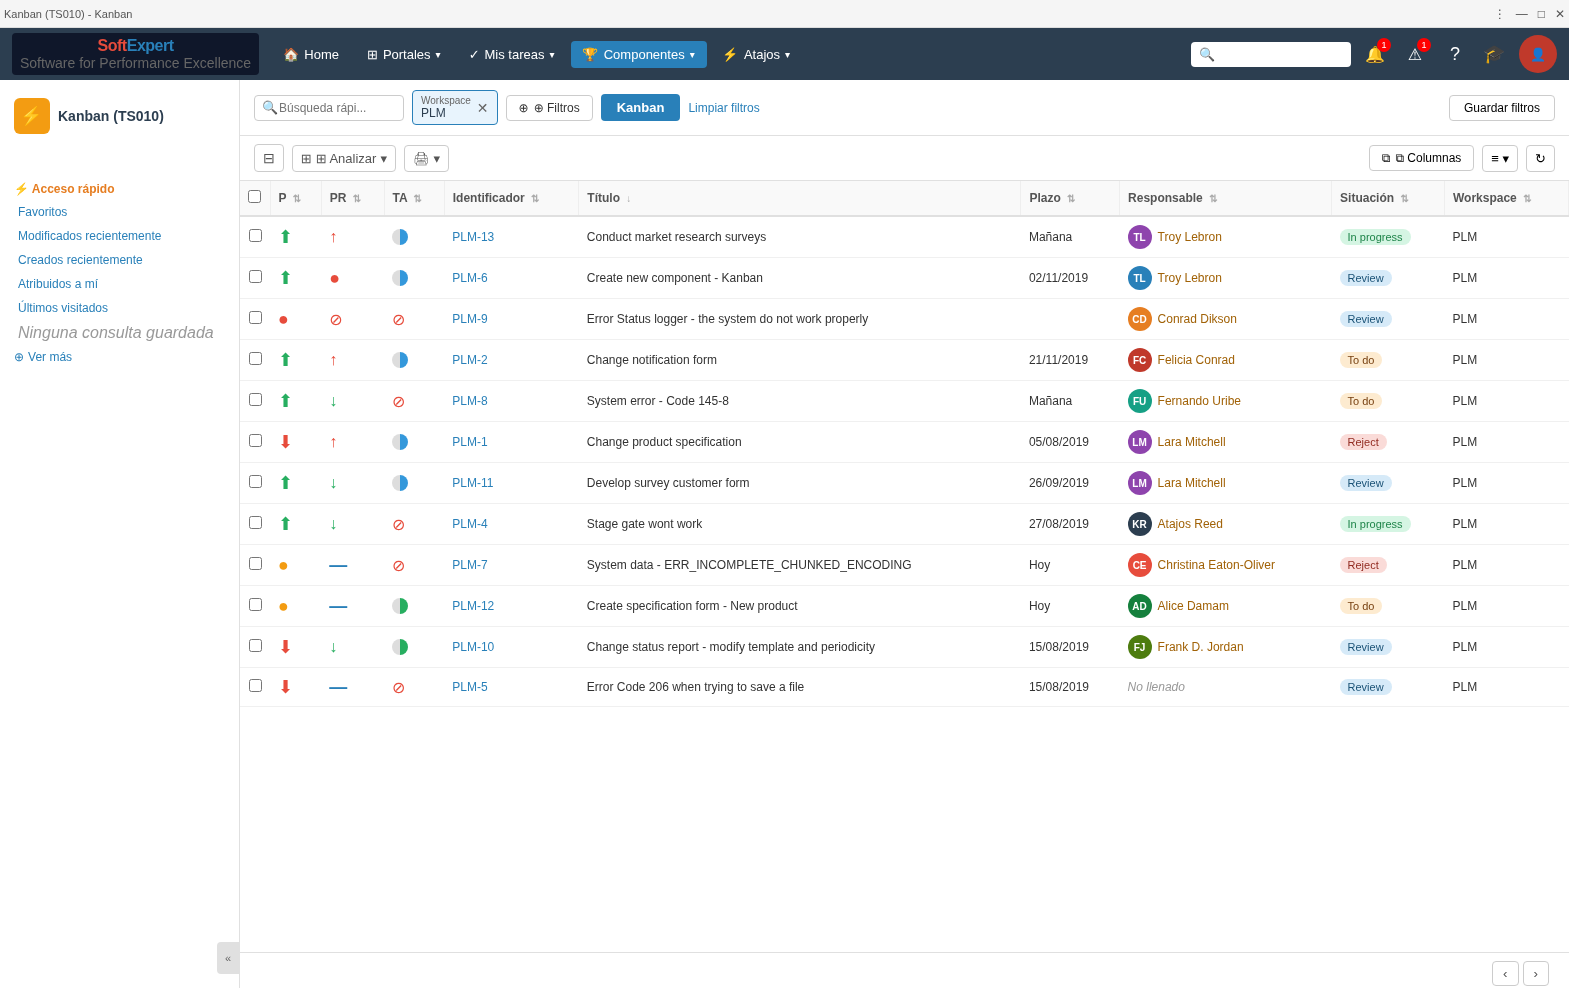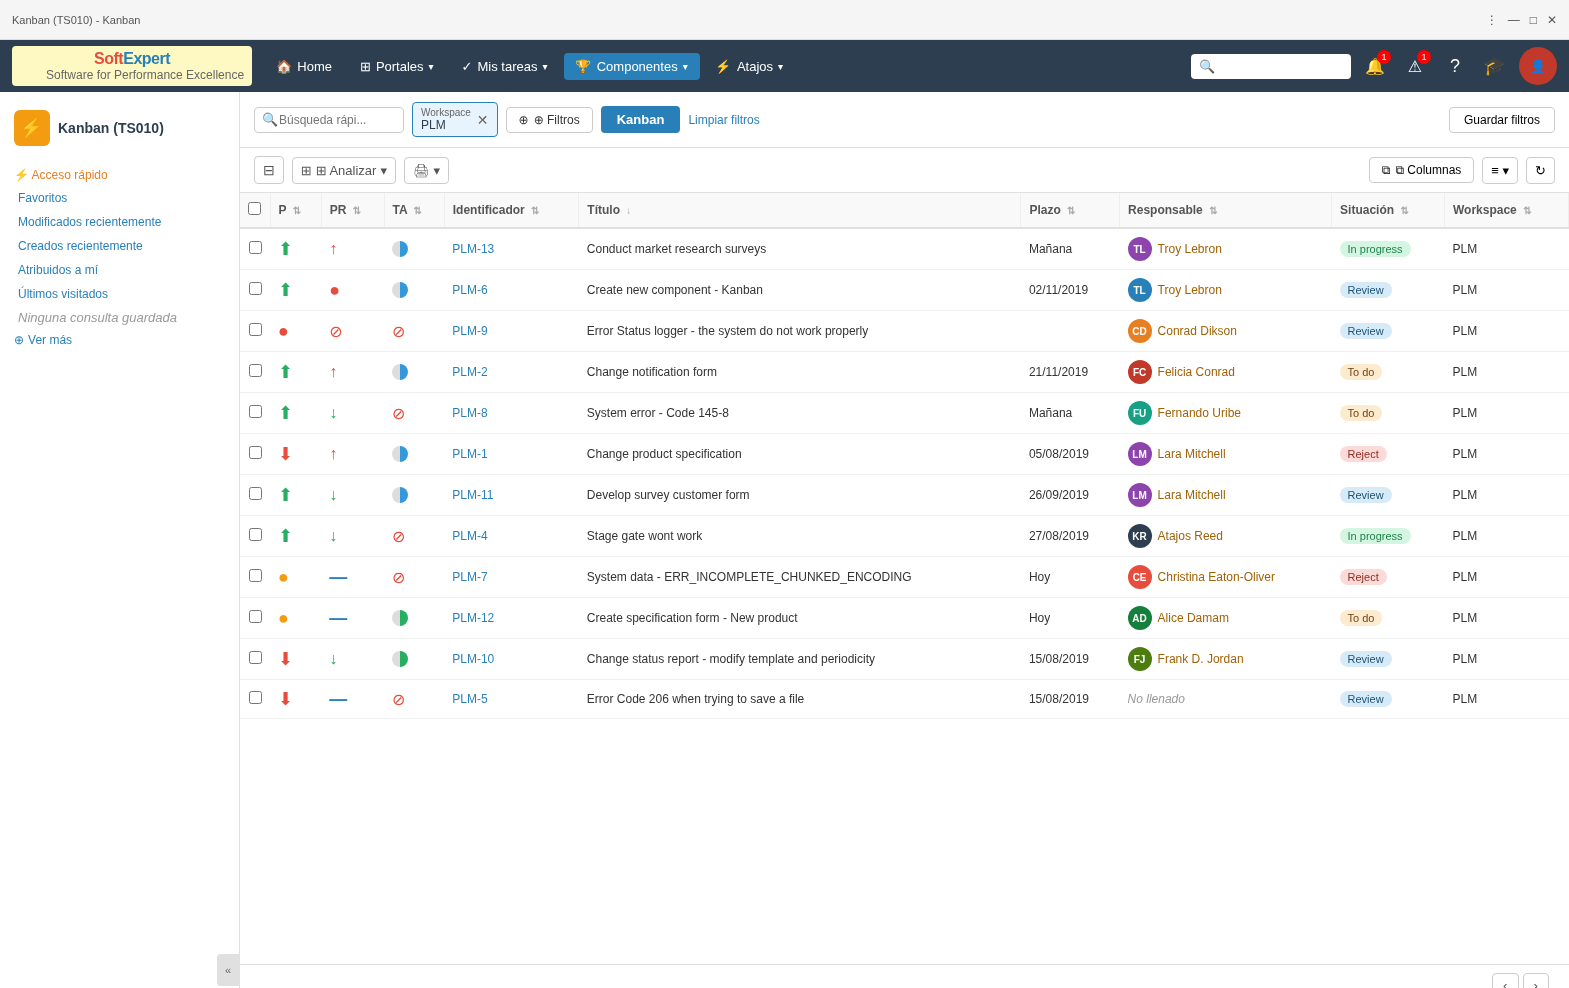--- a/index.html
+++ b/index.html
@@ -8,32 +8,32 @@
     
     .top-nav {
       background: #2c3e50;
       height: 52px;
       display: flex;
       align-items: center;
       padding: 0 12px;
       gap: 4px;
     }
     .top-nav .logo {
-      background: #fef9c3;
+      background: #0f172a;
       padding: 4px 8px;
       border-radius: 4px;
       margin-right: 8px;
       display: flex;
       flex-direction: column;
       align-items: center;
       min-width: 90px;
     }
     .logo-main { color: #e74c3c; font-weight: 900; font-size: 16px; letter-spacing: -0.5px; }
     .logo-main span { color: #2980b9; }
-    .logo-sub { color: #666; font-size: 12px; margin-left: 26px; }
+    .logo-sub { color: #666; font-size: 14px; }
     .nav-item {
       color: white;
       padding: 6px 12px;
       border-radius: 4px;
       cursor: pointer;
       display: flex;
       align-items: center;
       gap: 5px;
       font-size: 13px;
       white-space: nowrap;
@@ -87,24 +87,24 @@
       display: flex;
       align-items: center;
       justify-content: center;
       font-size: 18px;
       color: #7f8c8d;
     }
 
     
     .window-chrome {
       background: #f5f5f5;
-      height: 40px;
-      display: flex;
-      align-items: center;
-      padding: 0 12px;
+      height: 28px;
+      display: flex;
+      align-items: center;
+      padding: 0 4px;
       border-bottom: 1px solid #ddd;
       font-size: 11px;
       color: #555;
       justify-content: space-between;
     }
     .chrome-title { flex: 1; }
     .chrome-controls { display: flex; gap: 10px; font-size: 12px; color: #555; cursor: pointer; }
 
     
     .main-layout { display: flex; height: calc(988px - 52px - 22px); }
@@ -133,48 +133,49 @@
       justify-content: center;
       color: white;
       font-size: 18px;
     }
     .sidebar-title {
       font-weight: bold;
       font-size: 14px;
       color: #2c3e50;
     }
     .sidebar-section-title {
-      font-weight: normal;
+      font-weight: bold;
       font-size: 12px;
       color: #e67e22;
       padding: 8px 14px 4px;
       display: flex;
       align-items: center;
       gap: 4px;
+      margin-top: 26px;
     }
     .sidebar-link {
       padding: 5px 14px 5px 18px;
       color: #2980b9;
       cursor: pointer;
       font-size: 12px;
       display: block;
     }
     .sidebar-section-2 {
       font-weight: bold;
       font-size: 12px;
       color: #2c3e50;
       padding: 10px 14px 4px;
       display: flex;
       align-items: center;
       gap: 4px;
     }
     .sidebar-empty {
       padding: 4px 18px;
       color: #999;
-      font-size: 13px;
+      font-size: 16px;
       font-style: italic;
     }
     .sidebar-ver-mas {
       padding: 4px 14px;
       color: #2980b9;
       cursor: pointer;
       font-size: 12px;
       display: flex;
       align-items: center;
       gap: 4px;

